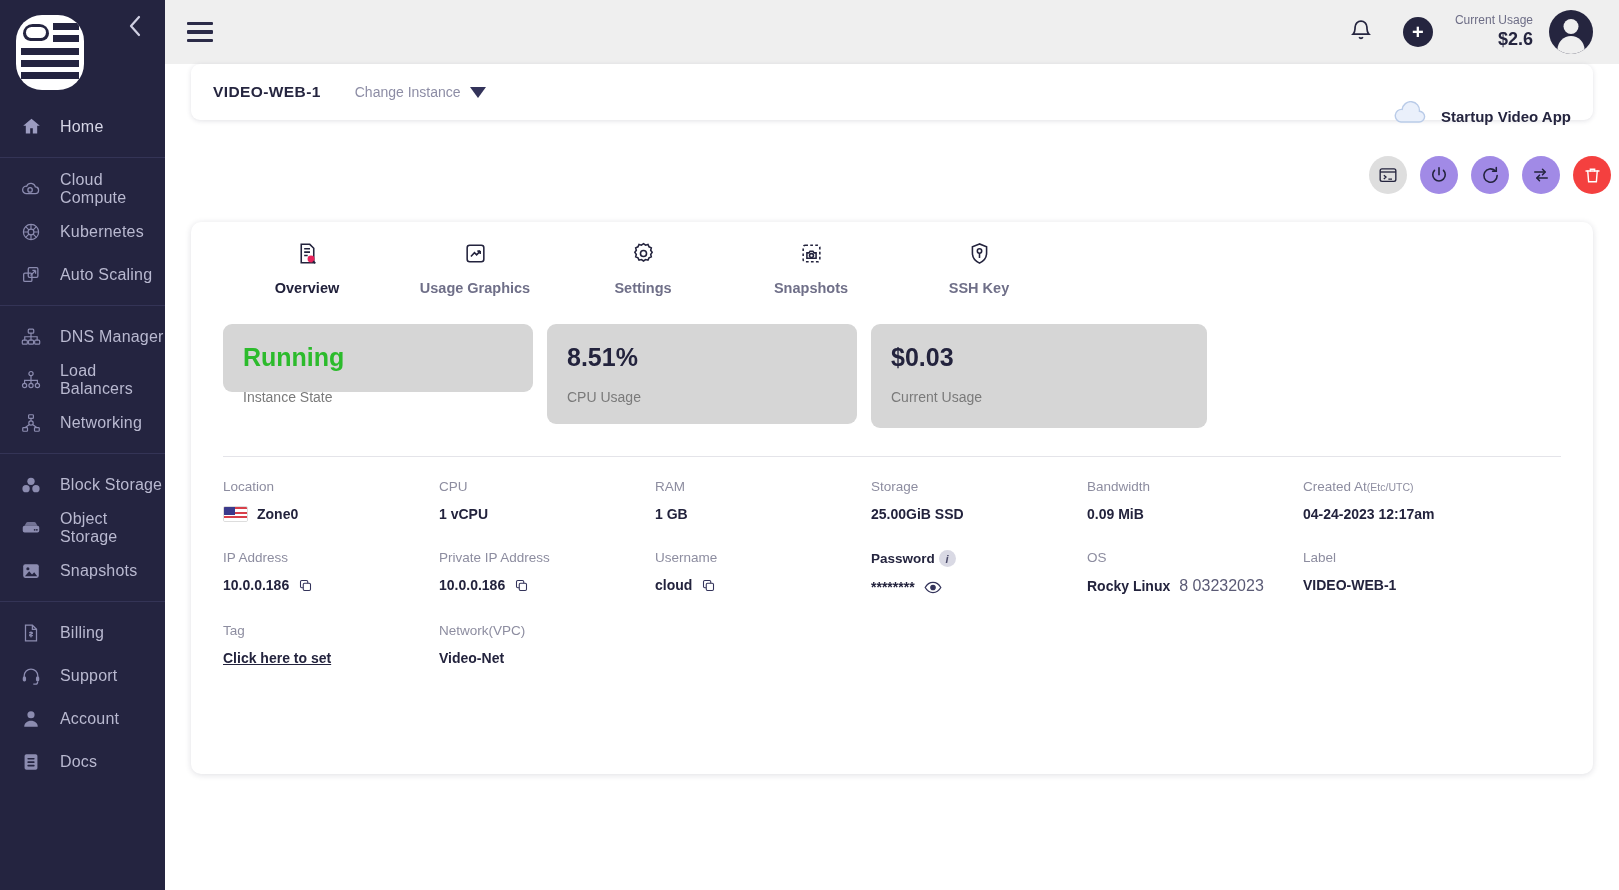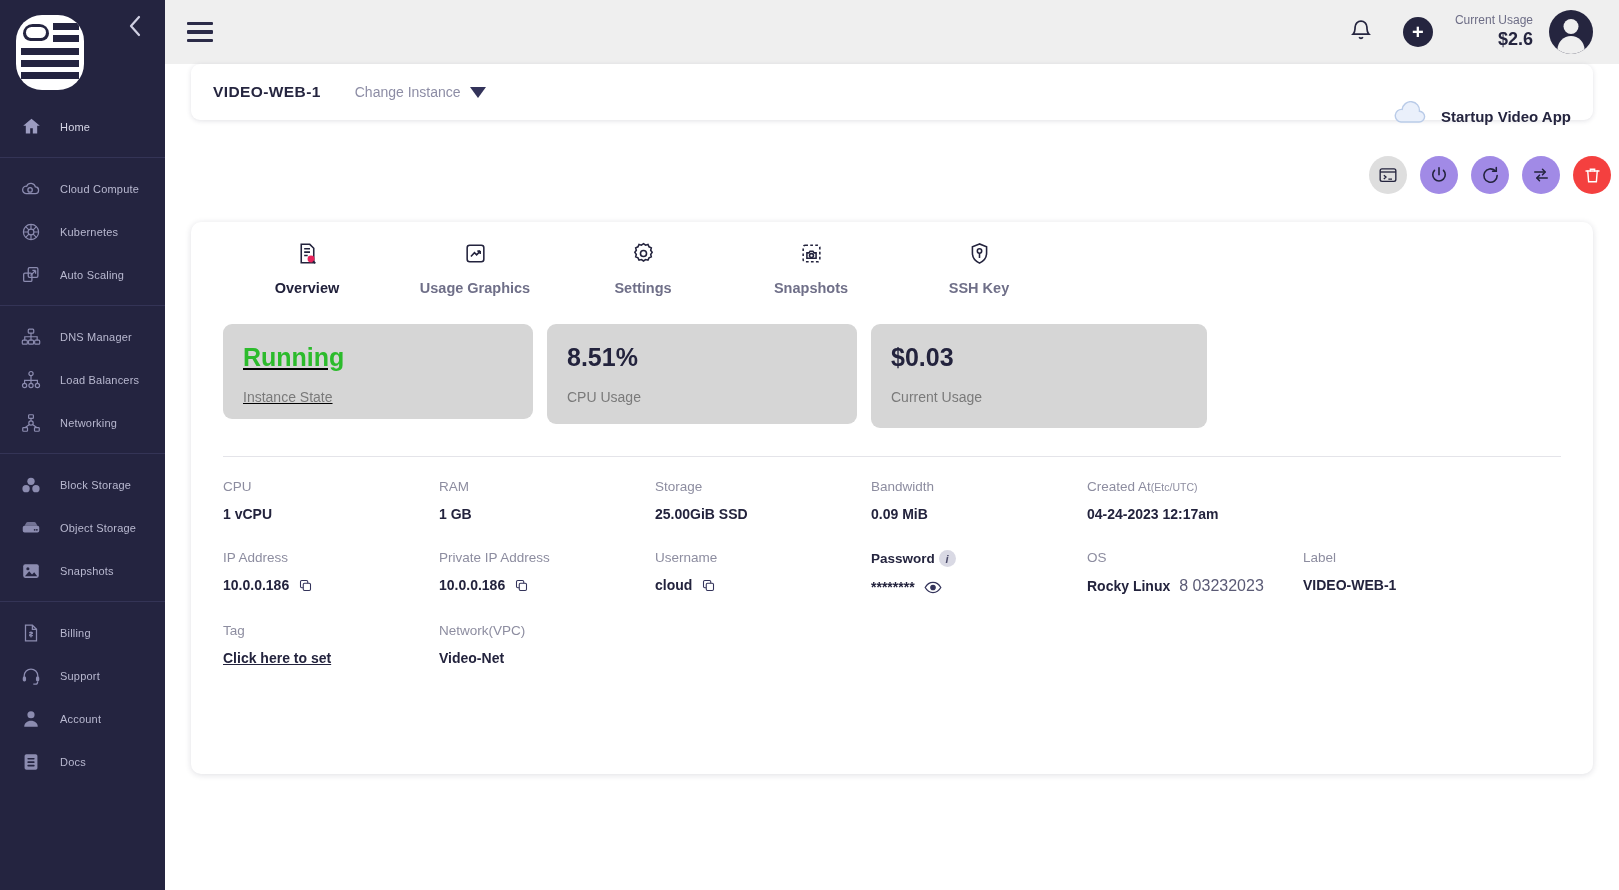--- a/index.html
+++ b/index.html
@@ -58,21 +58,21 @@
     display: flex; align-items: center;
     height: 43px; padding-left: 18px; cursor: pointer;
     gap: 16px;
   }
   .nav-item .ico {
     width: 26px; height: 26px; flex: 0 0 26px;
     display: flex; align-items: center; justify-content: center;
     color: #8c8cb0;
   }
   .nav-item .lbl {
-    color: #b9b9d0; font-size: 11px; letter-spacing: .2px;
+    color: #b9b9d0; font-size: 16px; letter-spacing: .2px;
   }
   .nav-item.active .lbl { color: #d6d6e6; }
   .nav-item.active .ico { color: #9c9cc0; }
 
   
   .main { flex: 1; height: 890px; position: relative; background: #ffffff; overflow: hidden; }
   .topbar {
     height: 64px; background: #efefef;
     display: flex; align-items: center; padding: 0 26px 0 22px;
   }
@@ -136,21 +136,21 @@
   .tab { width: 168px; display: flex; flex-direction: column; align-items: center; cursor: pointer; padding-bottom: 10px; }
   .tab .ticon { height: 34px; display: flex; align-items: center; justify-content: center; color: #2a2a47; }
   .tab .tlbl { margin-top: 10px; font-size: 14.5px; color: #6f6f88; font-weight: 700; }
   .tab.active .tlbl { color: #20203a; }
 
   .cards { display: flex; gap: 14px; margin-top: 18px; align-items: flex-start; }
   .card { background: #d6d6d6; border-radius: 9px; padding: 19px 0 0 20px; }
   .card .big { font-size: 25px; font-weight: 700; color: #23233d; }
   .card .big.green { color: #2cbb2c; }
   .card .sub { font-size: 14px; color: #7a7a7a; margin-top: 17px; }
-  .card.c1 { width: 310px; height: 95px; text-decoration: underline; }
+  .card.c1 { width: 310px; height: 68px; }
   .card.c2 { width: 310px; height: 100px; }
   .card.c3 { width: 336px; height: 104px; }
 
   .divider { height: 1px; background: #e4e4e9; margin: 28px 0 0 0; }
 
   .details { padding-top: 22px; }
   .drow { display: flex; margin-bottom: 28px; }
   .dcell { flex: 0 0 216px; }
   .dlabel { font-size: 13.5px; color: #8d8da0; margin-bottom: 12px; }
   .dlabel.dark { color: #25253f; font-weight: 700; }
@@ -509,20 +509,30 @@
             <div class="sub">Current Usage</div>
           </div>
         </div>
 
         <div class="divider"></div>
 
         <div class="details">
 
           <div class="drow">
             <div class="dcell">
+              <div class="dlabel">Location</div>
+              <div class="dvalue">
+                <span class="flag">
+                    <span class="stripes"></span>
+                    <span class="canton"></span>
+                  </span>
+                <span>Zone0</span>
+              </div>
+            </div>
+            <div class="dcell">
               <div class="dlabel">CPU</div>
               <div class="dvalue">1 vCPU</div>
             </div>
             <div class="dcell">
               <div class="dlabel">RAM</div>
               <div class="dvalue">1 GB</div>
             </div>
             <div class="dcell">
               <div class="dlabel">Storage</div>
               <div class="dvalue">25.00GiB SSD</div>

